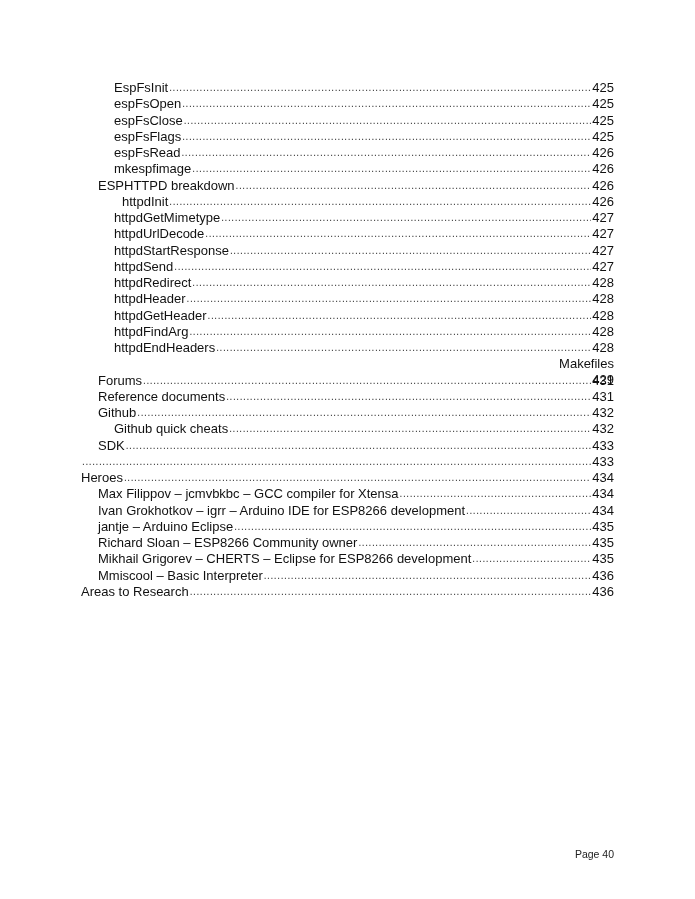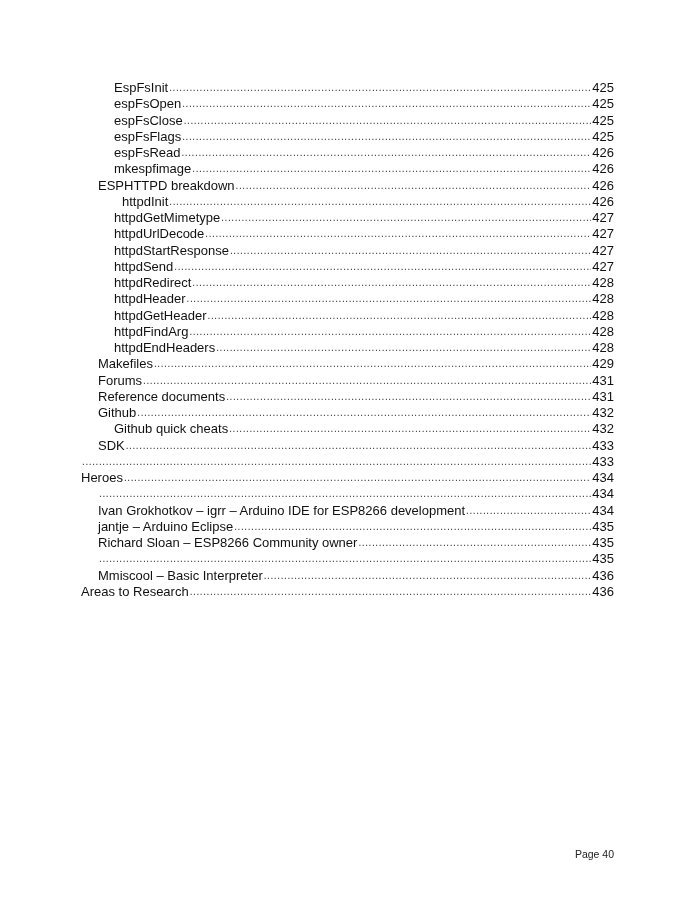--- a/index.html
+++ b/index.html
@@ -100,21 +100,21 @@
     <div class="row lvl3" style="top: 243.75px;">
       <span class="label">httpdFindArg</span>
       <span class="leader"></span>
       <span class="page">428</span>
     </div>
     <div class="row lvl3" style="top: 260px;">
       <span class="label">httpdEndHeaders</span>
       <span class="leader"></span>
       <span class="page">428</span>
     </div>
-    <div class="row lvl2" style="top: 276.25px;">
+    <div class="row lvl2" style="top: 276.25px; flex-direction: column;">
       <span class="label">Makefiles</span>
       <span class="leader"></span>
       <span class="page">429</span>
     </div>
     <div class="row lvl2" style="top: 292.5px;">
       <span class="label">Forums</span>
       <span class="leader"></span>
       <span class="page">431</span>
     </div>
     <div class="row lvl2" style="top: 308.75px;">
@@ -140,39 +140,41 @@
     <div class="row lvl1" style="top: 373.75px;">
       <span class="leader"></span>
       <span class="page">433</span>
     </div>
     <div class="row lvl1" style="top: 390px;">
       <span class="label">Heroes</span>
       <span class="leader"></span>
       <span class="page">434</span>
     </div>
     <div class="row lvl2" style="top: 406.25px;">
+      <span class="label">Max Filippov – jcmvbkbc – GCC compiler for Xtensa</span>
       <span class="leader"></span>
       <span class="page">434</span>
     </div>
     <div class="row lvl2" style="top: 422.5px;">
       <span class="label">Ivan Grokhotkov – igrr – Arduino IDE for ESP8266 development</span>
       <span class="leader"></span>
       <span class="page">434</span>
     </div>
     <div class="row lvl2" style="top: 438.75px;">
       <span class="label">jantje – Arduino Eclipse</span>
       <span class="leader"></span>
       <span class="page">435</span>
     </div>
     <div class="row lvl2" style="top: 455px;">
       <span class="label">Richard Sloan – ESP8266 Community owner</span>
       <span class="leader"></span>
       <span class="page">435</span>
     </div>
     <div class="row lvl2" style="top: 471.25px;">
+      <span class="label">Mikhail Grigorev – CHERTS – Eclipse for ESP8266 development</span>
       <span class="leader"></span>
       <span class="page">435</span>
     </div>
     <div class="row lvl2" style="top: 487.5px;">
       <span class="label">Mmiscool – Basic Interpreter</span>
       <span class="leader"></span>
       <span class="page">436</span>
     </div>
     <div class="row lvl1" style="top: 503.75px;">
       <span class="label">Areas to Research</span>

